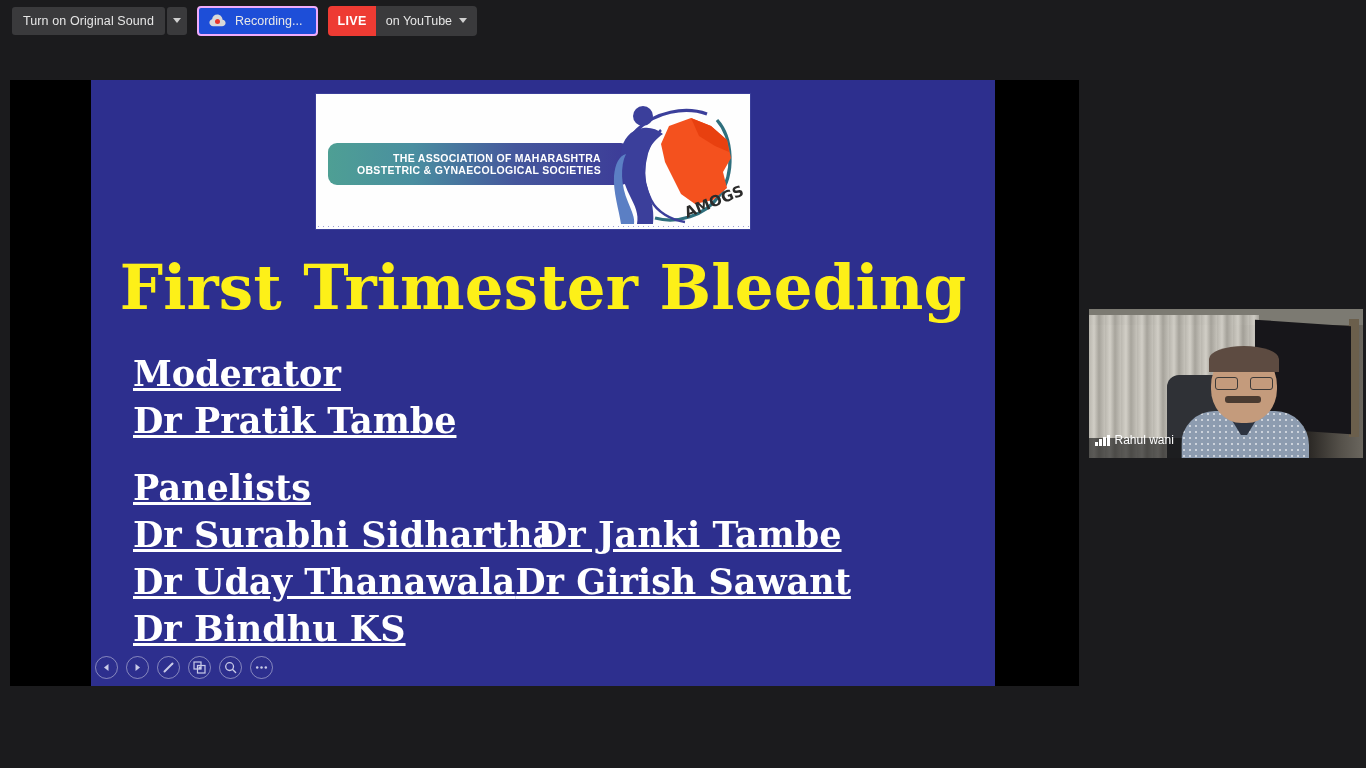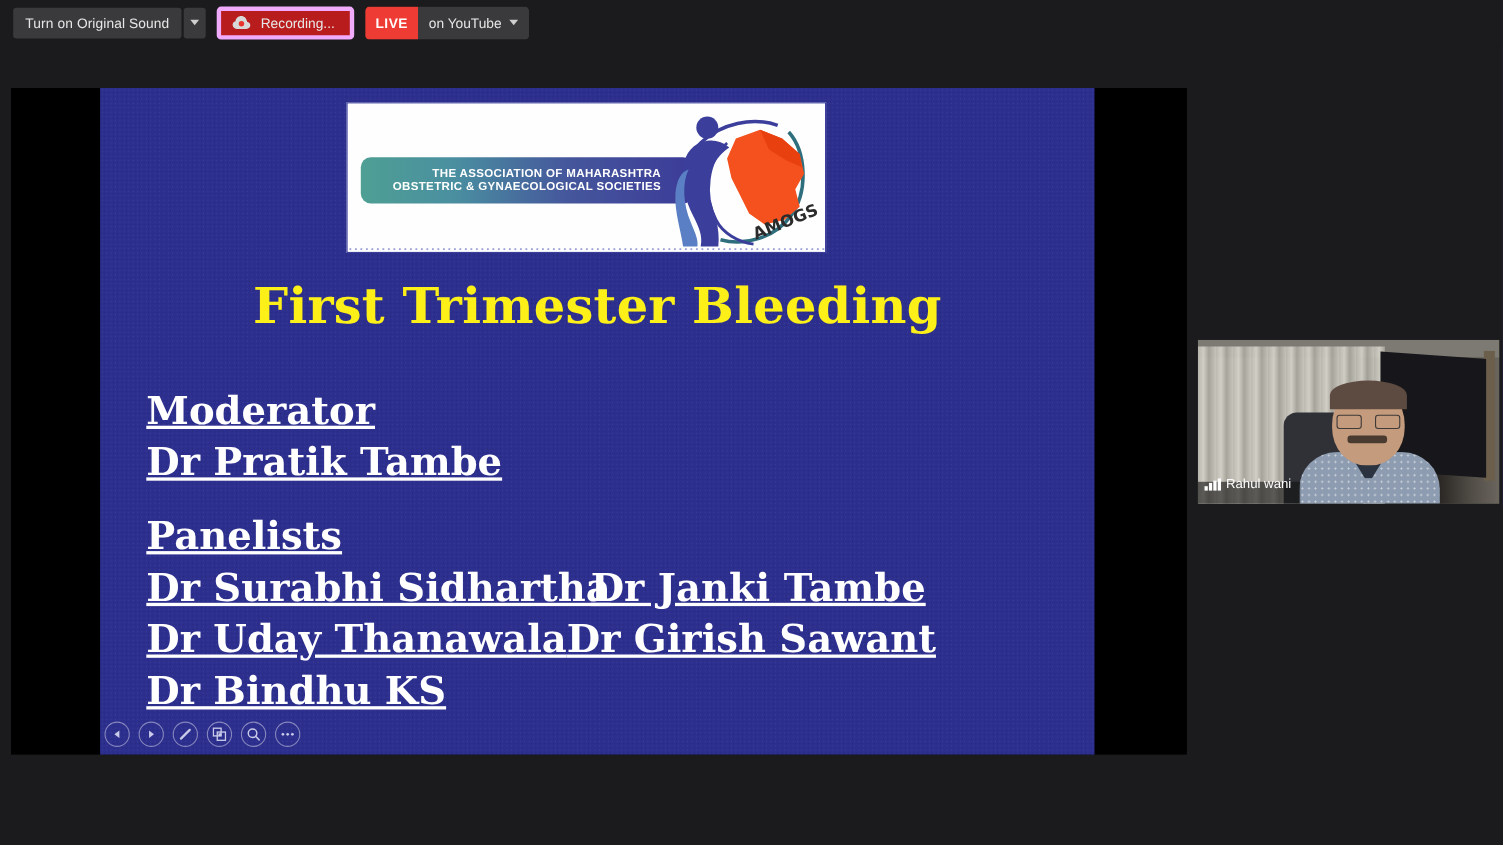--- a/index.html
+++ b/index.html
@@ -16,21 +16,21 @@
     height:28px; background:#3a3a3c; border-radius:3px; color:#e6e6e6;
     font-size:12.5px; display:flex; align-items:center; padding:0 11px;
     white-space:nowrap; letter-spacing:.1px;
   }
   .tb-caret{
     height:28px; width:20px; background:#3a3a3c; border-radius:3px;
     display:flex; align-items:center; justify-content:center;
   }
   .caret{ width:0;height:0;border-left:4.5px solid transparent;border-right:4.5px solid transparent;border-top:5px solid #cfcfcf; }
   .rec-box{
-    height:30px; background:#b91c1c; border:4px solid #f0abfc; border-radius:4px;
+    height:30px; background:#1d4ed8; border:2px solid #f0abfc; border-radius:4px;
     display:flex; align-items:center; gap:9px; padding:0 14px 0 10px;
   }
   .rec-cloud{ position:relative; width:17px; height:13px; }
   .rec-cloud svg{ display:block; }
   .rec-label{ color:#e8e8e8; font-size:12.5px; }
   .live-box{ display:flex; align-items:center; height:30px; border-radius:4px; overflow:hidden; }
   .live-badge{
     background:#ee3b33; color:#fff; font-size:12.5px; font-weight:bold;
     height:30px; display:flex; align-items:center; padding:0 9px; letter-spacing:.4px;
   }
@@ -72,21 +72,21 @@
   .card-dots{
     position:absolute; left:0; bottom:0; width:100%; height:5px;
     background-image:radial-gradient(#9aa0d8 .9px, transparent 1px);
     background-size:5px 5px;
   }
 
   
   .slide-text{ font-family:"DejaVu Serif", serif; font-weight:bold; color:#fff; }
   #slide-title{
     position:absolute; left:0; top:172px; width:904px; text-align:center;
-    color:#fdf018; font-size:45px; letter-spacing:.2px;
+    color:#fdf018; font-size:61px; letter-spacing:.2px;
     font-family:"DejaVu Serif", serif; font-weight:bold;
   }
   #body-block{ position:absolute; left:42px; top:270px; width:830px; }
   .line{ font-size:35px; line-height:47px; white-space:nowrap;text-decoration:underline; }
   .gap{ height:20px; }
   .row{ display:flex; }
   .col-a{ width:404px; }
 
   
   #slide-controls{ position:absolute; left:4px; bottom:7px; display:flex; gap:8px; padding-left:0; }

